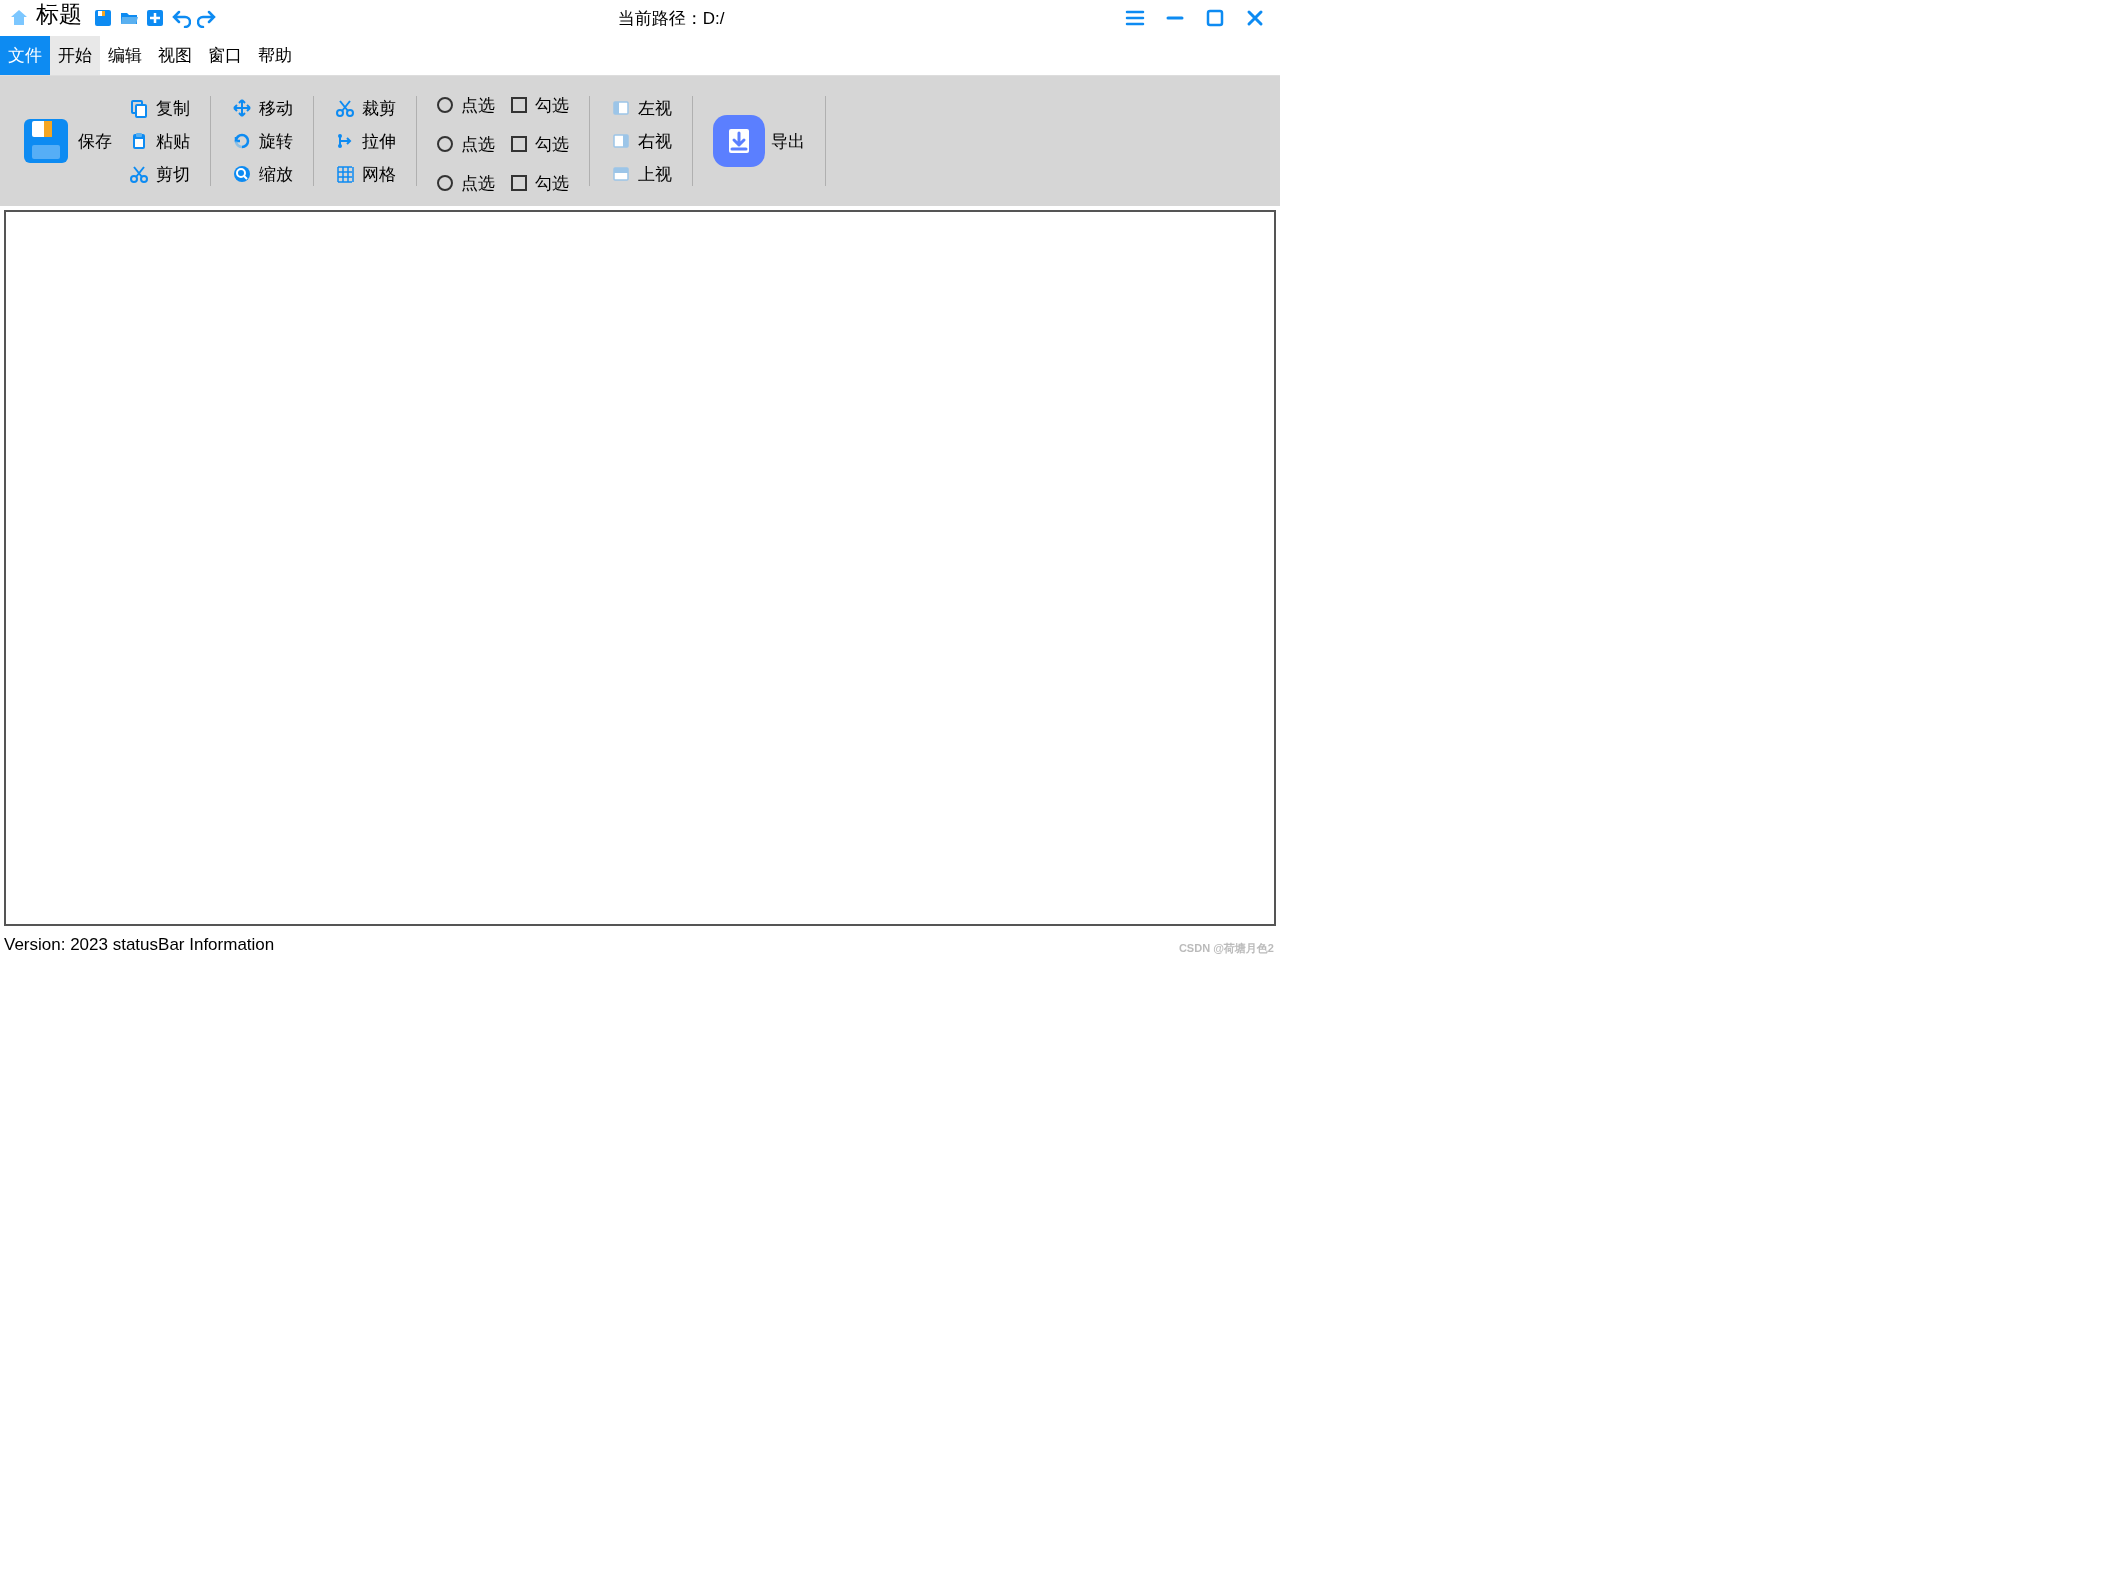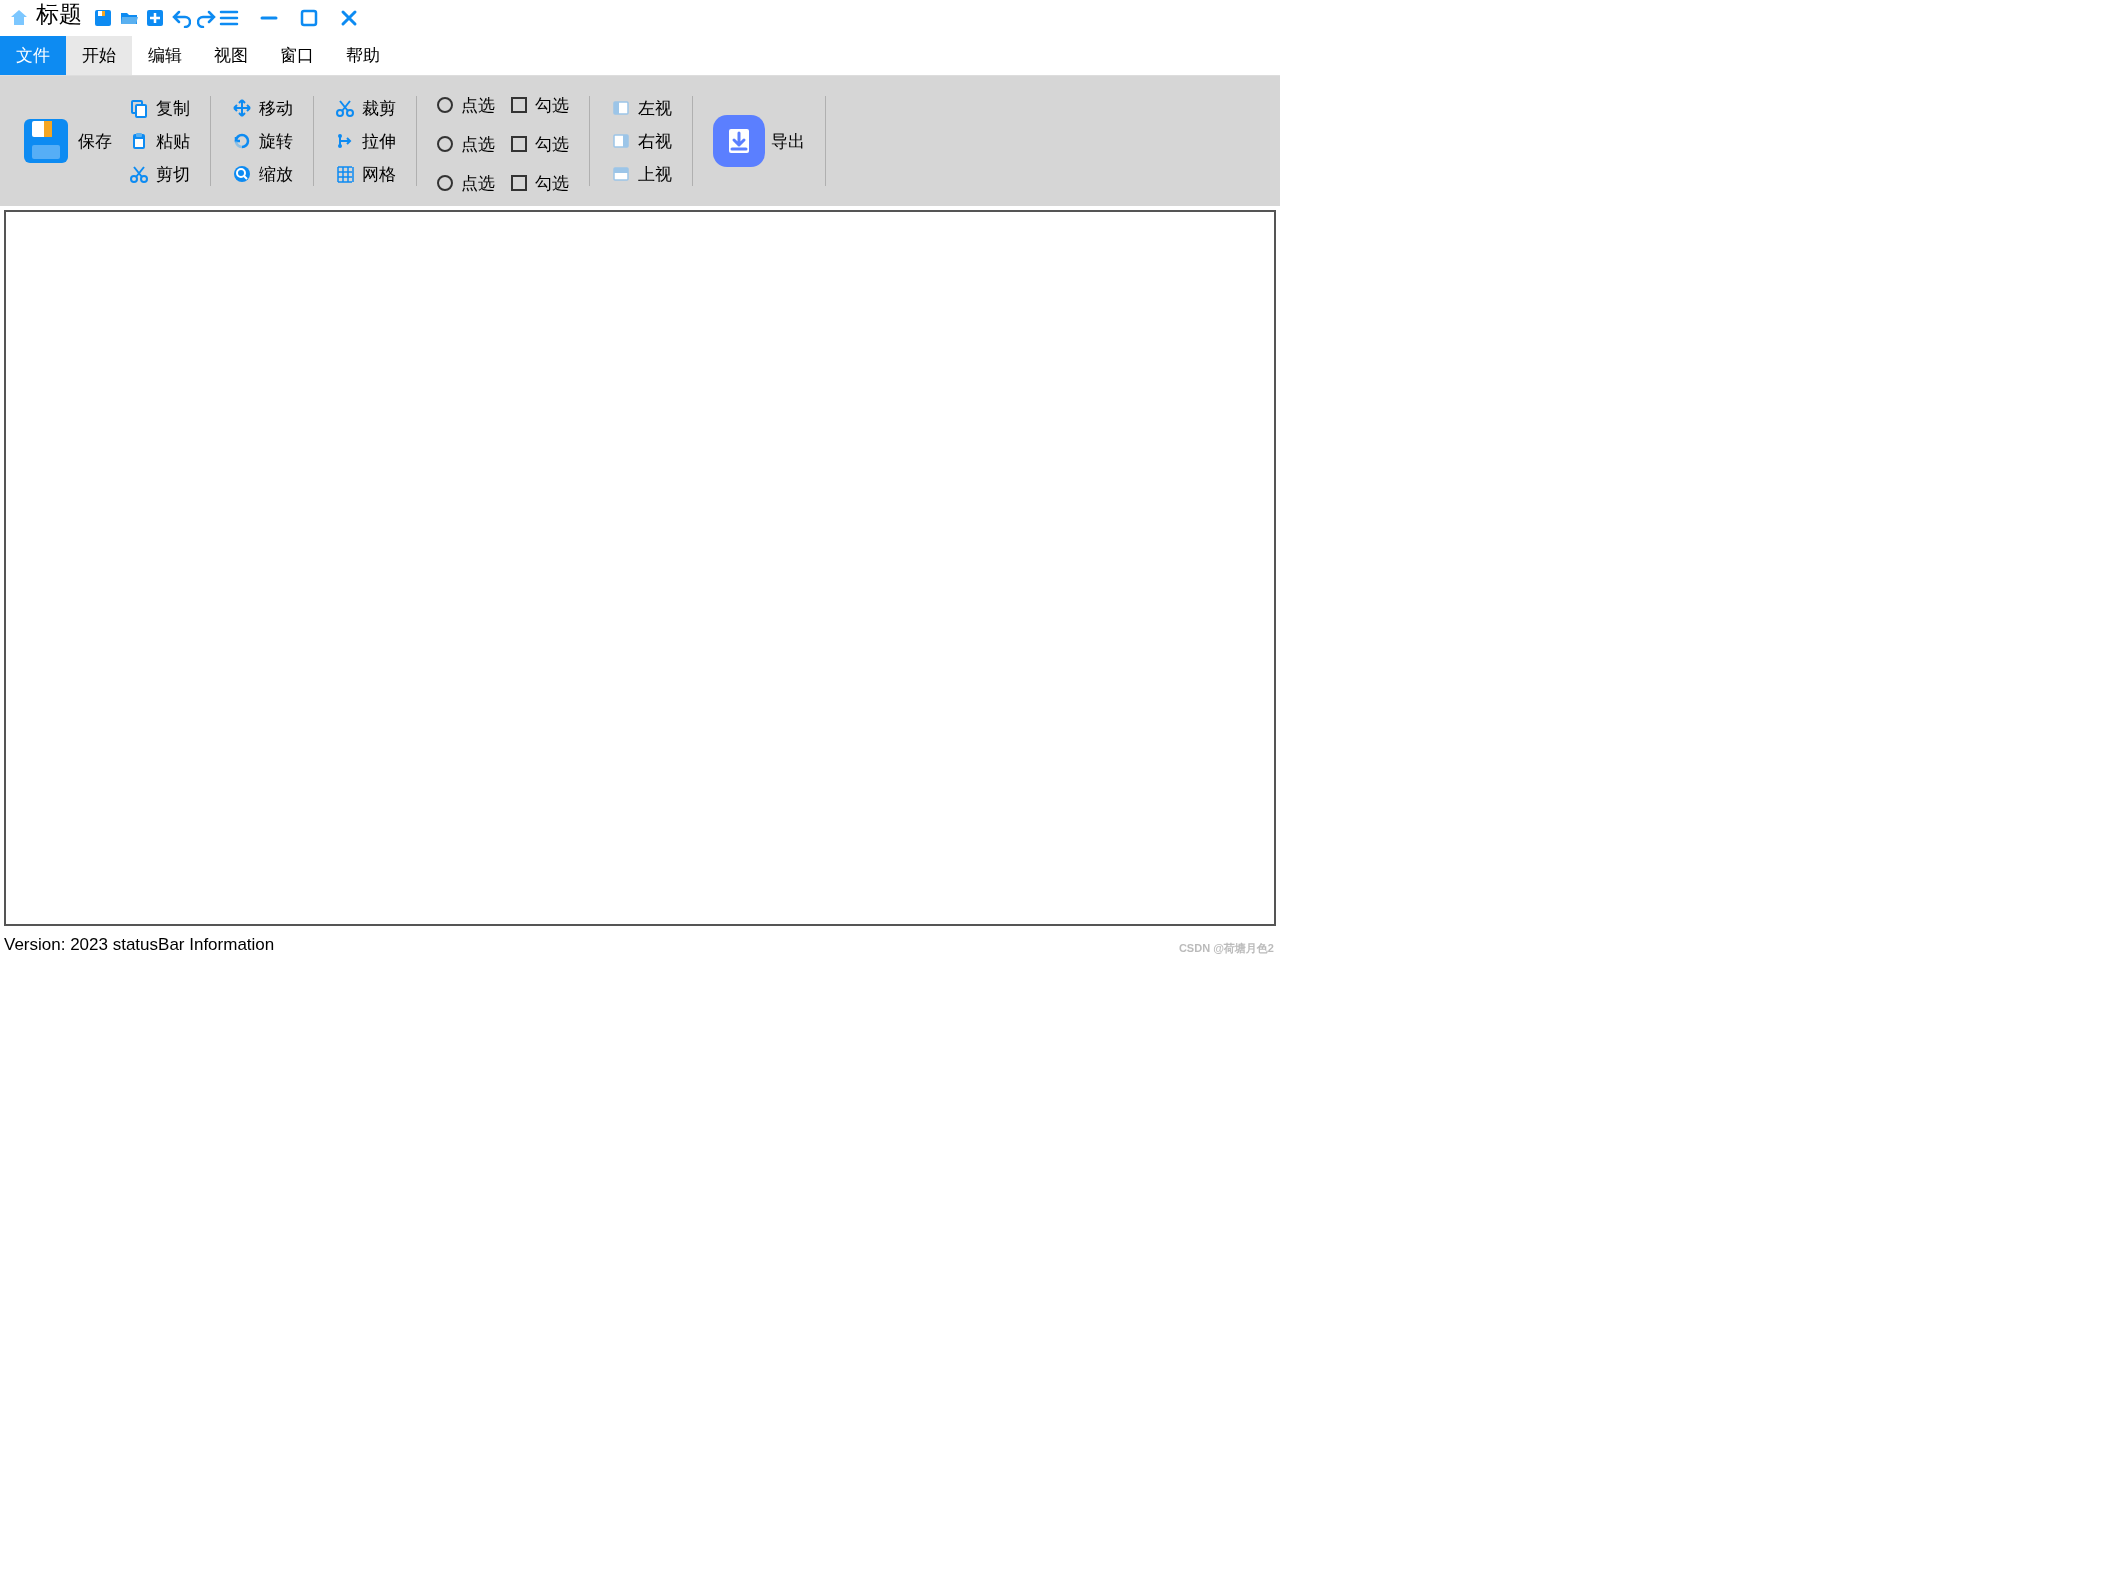--- a/index.html
+++ b/index.html
@@ -6,21 +6,21 @@
 body { background: #fff; width: 1280px; height: 960px; display: flex; flex-direction: column; overflow: hidden; }
 
 .titlebar { height: 36px; display: flex; align-items: center; padding: 0 8px; }
 .titlebar-left { display: flex; align-items: center; gap: 4px; }
 .titlebar-center { flex: 1; text-align: center; font-size: 17px; color: #000; }
 .titlebar-right { display: flex; align-items: center; gap: 18px; padding-right: 6px; }
 .tb-icon { width: 22px; height: 22px; display: flex; align-items: center; justify-content: center; cursor: pointer; }
 .title-text { font-size: 23px; margin: 0 6px 8px 2px; text-align: center; }
 
 .menubar { height: 40px; display: flex; align-items: stretch; border-bottom: 1px solid #ddd; }
-.menu-item { padding: 0 16px; display: flex; align-items: center; font-size: 17px; cursor: pointer; }
+.menu-item { padding: 0 8px; display: flex; align-items: center; font-size: 17px; cursor: pointer; }
 .menu-item.active { background: #0d8bf2; color: #fff; }
 .menu-item.hover { background: #e8e8e8; }
 
 .ribbon { background: #d6d6d6; height: 130px; display: flex; align-items: center; padding: 0 12px; gap: 0; }
 .ribbon-sep { width: 1px; height: 90px; background: #b0b0b0; margin: 0 12px; }
 .ribbon-group { display: flex; align-items: center; }
 .big-btn { display: flex; flex-direction: row; align-items: center; gap: 6px; padding: 0 8px; cursor: pointer; }
 .big-btn .big-icon { width: 52px; height: 52px; border-radius: 10px; display: flex; align-items: center; justify-content: center; }
 .big-btn .label { font-size: 17px; }
 .small-col { display: flex; flex-direction: column; gap: 10px; padding: 0 8px; }
@@ -72,20 +72,21 @@
       <svg width="20" height="20" viewBox="0 0 20 20">
           <path d="M8 4 L3 9 L8 14 M3 9 L14 9 A5 5 0 0 1 14 19" fill="none" stroke="#0d8bf2" stroke-width="2.5" stroke-linecap="round"></path>
         </svg>
     </span>
     <span class="tb-icon">
       <svg width="20" height="20" viewBox="0 0 20 20">
           <path d="M12 4 L17 9 L12 14 M17 9 L6 9 A5 5 0 0 0 6 19" fill="none" stroke="#0d8bf2" stroke-width="2.5" stroke-linecap="round"></path>
         </svg>
     </span>
   </div>
+  <div class="titlebar-center">当前路径：D:/</div>
   <div class="titlebar-right">
     <span class="tb-icon">
       <svg width="22" height="22" viewBox="0 0 22 22">
           <path d="M3 5 H19 M3 11 H19 M3 17 H19" stroke="#0d8bf2" stroke-width="2.5" stroke-linecap="round"></path>
         </svg>
     </span>
     <span class="tb-icon">
       <svg width="22" height="22" viewBox="0 0 22 22">
           <path d="M4 11 H18" stroke="#0d8bf2" stroke-width="3" stroke-linecap="round"></path>
         </svg>

